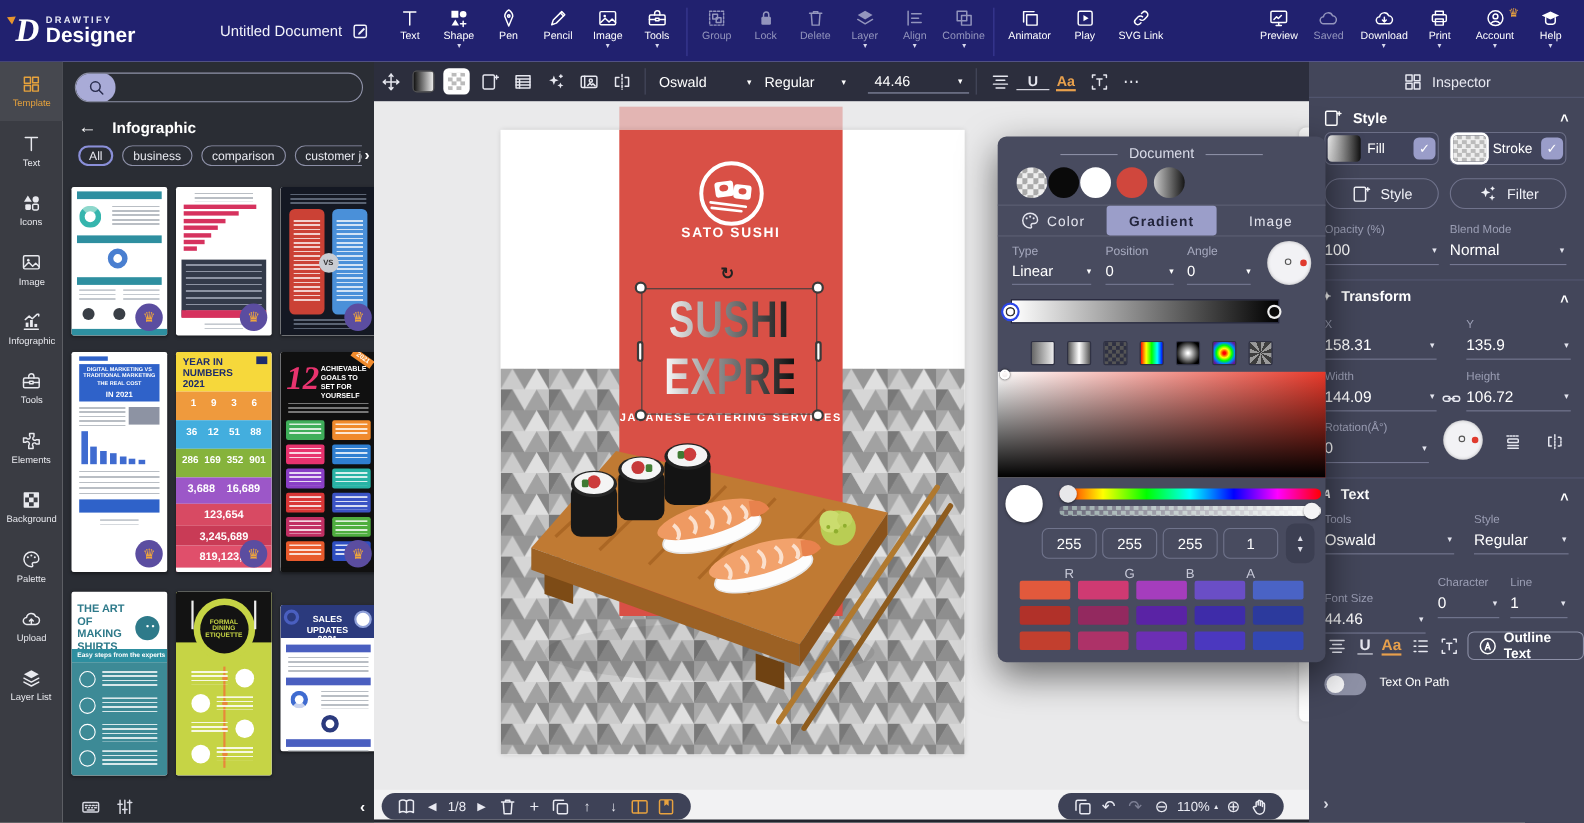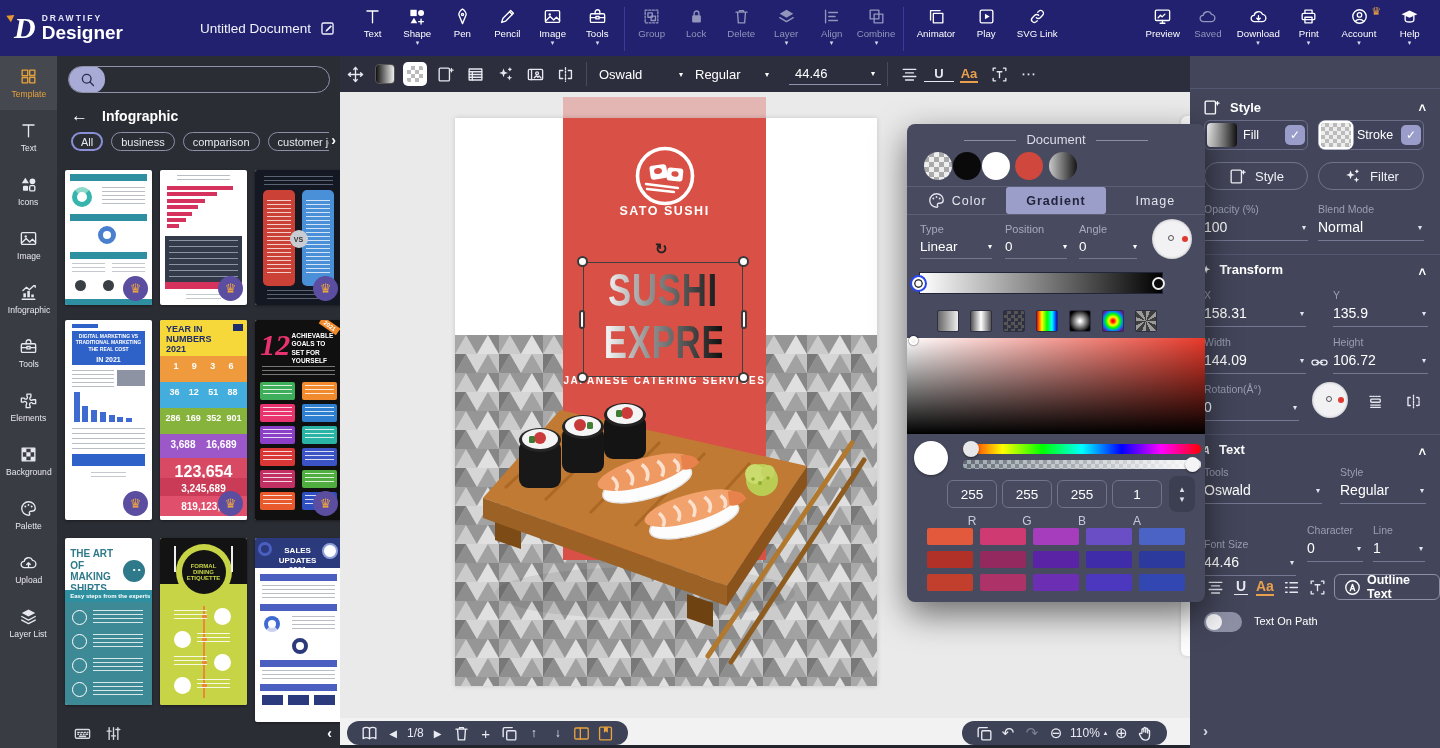--- a/index.html
+++ b/index.html
@@ -602,21 +602,21 @@
             <span>169</span>
             <span>352</span>
             <span>901</span>
           </div>
           <div style="position:absolute;left:0%;top:114px;width:100%;height:24px;background:#9c57c8;border-radius:0px"></div>
           <div style="position:absolute;left:0;top:119px;width:100%;display:flex;justify-content:space-evenly;color:#fff;font-weight:700;font-size:10px">
             <span>3,688</span>
             <span>16,689</span>
           </div>
           <div style="position:absolute;left:0%;top:138px;width:100%;height:20px;background:#d84a63;border-radius:0px"></div>
-          <div style="position:absolute;left:0;top:143px;width:100%;display:flex;justify-content:space-evenly;color:#fff;font-weight:700;font-size:16px">
+          <div style="position:absolute;left:0;top:143px;width:100%;display:flex;justify-content:space-evenly;color:#fff;font-weight:700;font-size:10px">
             <span>123,654</span>
           </div>
           <div style="position:absolute;left:0%;top:158px;width:100%;height:18px;background:#c93b56;border-radius:0px"></div>
           <div style="position:absolute;left:0;top:163px;width:100%;display:flex;justify-content:space-evenly;color:#fff;font-weight:700;font-size:10px">
             <span>3,245,689</span>
           </div>
           <div style="position:absolute;left:0%;top:176px;width:100%;height:24px;background:#e04f6b;border-radius:0px"></div>
           <div style="position:absolute;left:0;top:181px;width:100%;display:flex;justify-content:space-evenly;color:#fff;font-weight:700;font-size:10px">
             <span>819,123,4</span>
           </div>
@@ -685,21 +685,21 @@
           <div style="position:absolute;left:16%;top:93px;width:17px;height:17px;border-radius:50%;background:#fff"></div>
           <div style="position:absolute;left:48%;top:99px;width:5px;height:5px;border-radius:50%;background:#e8883a"></div>
           <div style="position:absolute;left:42%;top:95px;width:38%;height:12px;background-image:repeating-linear-gradient(rgba(255,255,255,.85) 0 1.5px,transparent 1.5px 4px)"></div>
           <div style="position:absolute;left:62%;top:116px;width:17px;height:17px;border-radius:50%;background:#fff"></div>
           <div style="position:absolute;left:48%;top:122px;width:5px;height:5px;border-radius:50%;background:#e8883a"></div>
           <div style="position:absolute;left:16%;top:118px;width:38%;height:12px;background-image:repeating-linear-gradient(rgba(255,255,255,.85) 0 1.5px,transparent 1.5px 4px)"></div>
           <div style="position:absolute;left:16%;top:139px;width:17px;height:17px;border-radius:50%;background:#fff"></div>
           <div style="position:absolute;left:48%;top:145px;width:5px;height:5px;border-radius:50%;background:#e8883a"></div>
           <div style="position:absolute;left:42%;top:141px;width:38%;height:12px;background-image:repeating-linear-gradient(rgba(255,255,255,.85) 0 1.5px,transparent 1.5px 4px)"></div>
         </div>
-        <div class="thumb" style="left: 198px; top: 482px; width: 87px; height: 184px;">
+        <div class="thumb" style="left: 198px; top: 494px; width: 87px; height: 133px;">
           <div style="position:absolute;left:0%;top:0px;width:100%;height:30px;background:#2b3a7d;border-radius:0px"></div>
           <div style="position:absolute;left:20%;top:8px;width:58%;color:#fff;font-size:8px;font-weight:700;text-align:center;line-height:1.2">SALES UPDATES 2021</div>
           <div style="position:absolute;right:5%;top:5px;width:16px;height:16px;border-radius:50%;background:#fff;border:2px solid #8fa0d8"></div>
           <div style="position:absolute;left:4%;top:4px;width:14px;height:14px;border-radius:50%;border:3px solid #4a5fc0"></div>
           <div style="position:absolute;left:6%;top:36px;width:88%;height:7px;background:#4a5fc0;border-radius:0px"></div>
           <div style="position:absolute;left:8%;top:47px;width:84%;height:14px;background-image:repeating-linear-gradient(#b9bec4 0 1.5px,transparent 1.5px 4px)"></div>
           <div style="position:absolute;left:6%;top:66px;width:88%;height:7px;background:#4a5fc0;border-radius:0px"></div>
           <div style="position:absolute;left:10%;top:78px;width:16px;height:16px;border-radius:50%;border:4px solid #3f6bd0;border-bottom-color:#c8d2ee"></div>
           <div style="position:absolute;left:42%;top:78px;width:50%;height:16px;background-image:repeating-linear-gradient(#b9bec4 0 1.5px,transparent 1.5px 4px)"></div>
           <div style="position:absolute;left:42%;top:100px;width:16px;height:16px;border-radius:50%;border:4px solid #2b3a7d"></div>
@@ -1091,20 +1091,31 @@
         <span class="swat" style="left:232px;top:427px;background:#2c3a9d"></span>
         <span class="swat" style="left:20px;top:450px;background:#c23f2e"></span>
         <span class="swat" style="left:73px;top:450px;background:#ad3268"></span>
         <span class="swat" style="left:126px;top:450px;background:#6c2fb4"></span>
         <span class="swat" style="left:179px;top:450px;background:#4b38bf"></span>
         <span class="swat" style="left:232px;top:450px;background:#3347b3"></span>
       </div>
   </div>
 
   <aside class="inspector">
+    <div class="ins-head">
+      <span class="ic" id="ins-grid">
+          <svg viewBox="0 0 24 24" width="19" height="19" fill="none" stroke="currentColor" stroke-width="1.7" stroke-linecap="round" stroke-linejoin="round">
+            <rect x="4" y="4" width="7" height="7"></rect>
+            <rect x="13.5" y="4" width="6.5" height="6.5"></rect>
+            <rect x="4" y="13.5" width="7" height="6.5"></rect>
+            <rect x="13.5" y="13" width="6.5" height="7"></rect>
+          </svg>
+        </span>
+      <span>Inspector</span>
+    </div>
     <div class="seph" style="top:32px"></div>
     <div class="ins-sec" style="left:12px;top:42px">
       <span class="ic" id="ins-style-ico">
           <svg viewBox="0 0 24 24" width="19" height="19" fill="none" stroke="currentColor" stroke-width="1.7" stroke-linecap="round" stroke-linejoin="round">
             <rect x="4" y="4" width="13" height="16" rx="1.5"></rect>
             <path d="M17.5 6.5h4M19.5 4.5v4"></path>
           </svg>
         </span>
       <span>Style</span>
     </div>

